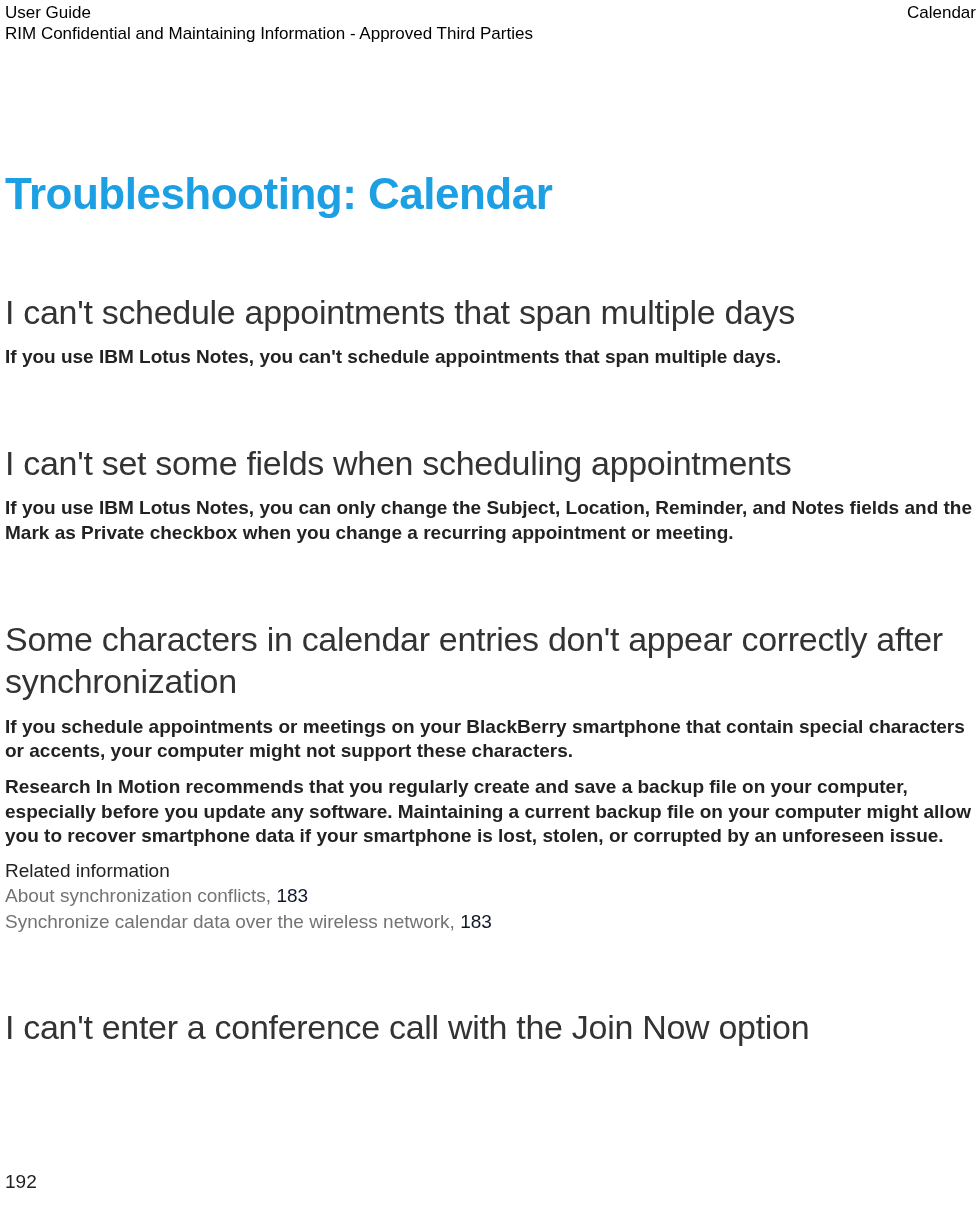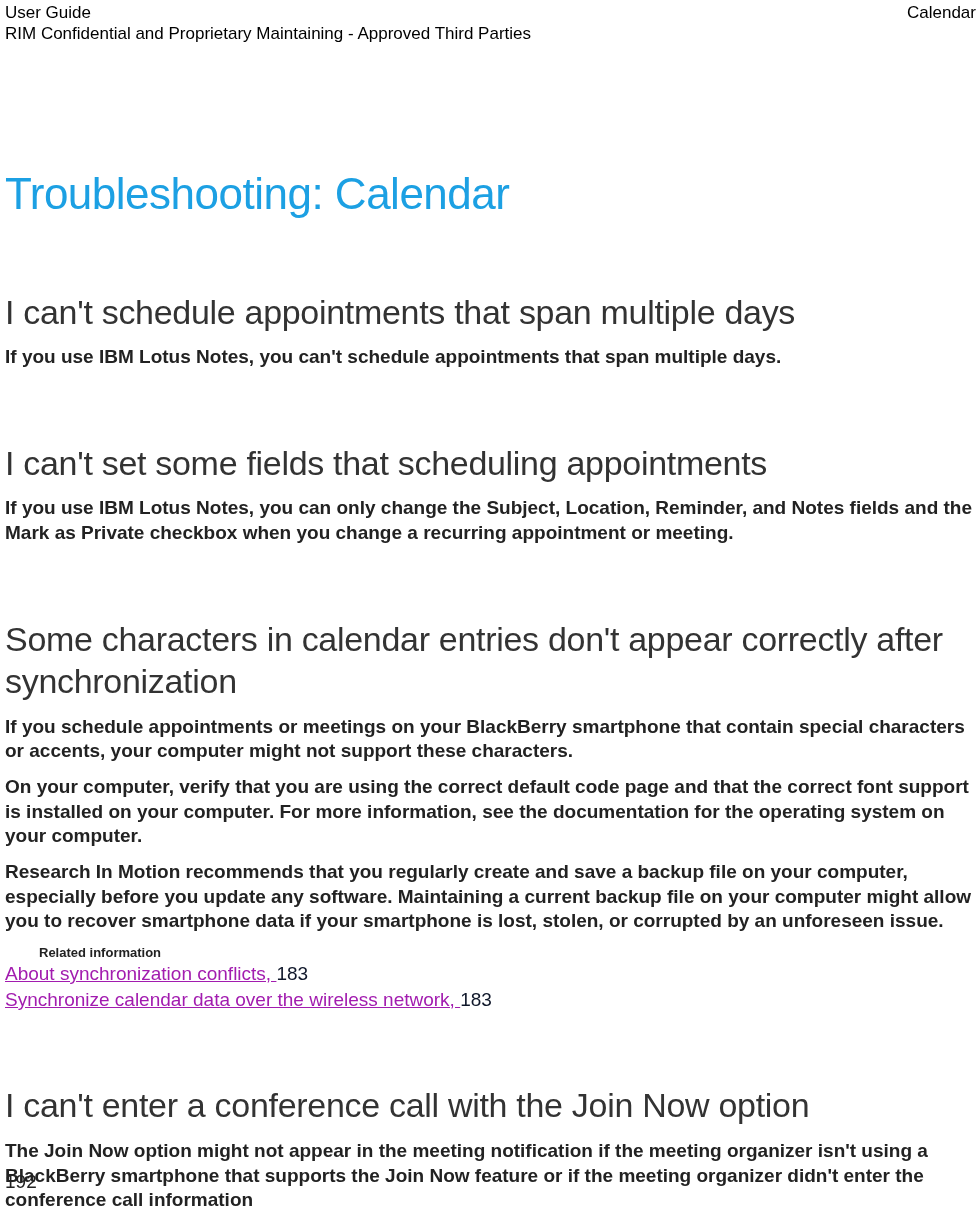--- a/index.html
+++ b/index.html
@@ -27,21 +27,21 @@
     .header-left {
       text-align: left;
     }
     .header-right {
     }
     .content {
       padding: 0 5px 0 5px;
     }
     h1 {
       font-size: 44px;
-      font-weight: 400;
+      font-weight: 700;
       color: #1ca0e3;
       margin-top: 124px;
       margin-bottom: 60px;
       letter-spacing: -0.5px;
     }
     h2 {
       font-size: 34px;
       font-weight: 400;
       color: #333333;
       margin-top: 72px;
@@ -50,76 +50,72 @@
       letter-spacing: -0.3px;
     }
     p {
       font-size: 19px;
       line-height: 1.3;
       margin-bottom: 11px;
       color: #222222;
       font-weight: bold;
     }
     .related-label {
-      font-size: 13px;
-      font-weight: 700;
+      font-size: 19px;
+      font-weight: 400;
       margin-top: 2px;
       margin-bottom: 2px;
       color: #222222;
-      margin-left: 34px;
     }
     .related-link-line {
       font-size: 19px;
       line-height: 1.3;
       margin-bottom: 1px;
     }
     .related-link {
-      color: #a21caf;
-      text-decoration: underline;
+      color: #737373;
     }
     .related-page {
       color: #0f172a;
     }
     .page-number {
       position: absolute;
       bottom: 20px;
       left: 5px;
       font-size: 19px;
       color: #222222;
     }
   </style>
 </head>
 <body>
 
 <div class="header">
   <div class="header-row">
     <div class="header-left">User Guide</div>
     <div class="header-right">Calendar</div>
   </div>
-  <div class="header-left">RIM Confidential and Proprietary Maintaining - Approved Third Parties</div>
+  <div class="header-left">RIM Confidential and Maintaining Information - Approved Third Parties</div>
 </div>
 
 <div class="content">
   <h1>Troubleshooting: Calendar</h1>
 
   <h2>I can't schedule appointments that span multiple days</h2>
   <p>If you use IBM Lotus Notes, you can't schedule appointments that span multiple days.</p>
 
-  <h2>I can't set some fields that scheduling appointments</h2>
+  <h2>I can't set some fields when scheduling appointments</h2>
   <p>If you use IBM Lotus Notes, you can only change the Subject, Location, Reminder, and Notes fields and the Mark as Private checkbox when you change a recurring appointment or meeting.</p>
 
   <h2>Some characters in calendar entries don't appear correctly after synchronization</h2>
   <p>If you schedule appointments or meetings on your BlackBerry smartphone that contain special characters or accents, your computer might not support these characters.</p>
-  <p>On your computer, verify that you are using the correct default code page and that the correct font support is installed on your computer. For more information, see the documentation for the operating system on your computer.</p>
   <p>Research In Motion recommends that you regularly create and save a backup file on your computer, especially before you update any software. Maintaining a current backup file on your computer might allow you to recover smartphone data if your smartphone is lost, stolen, or corrupted by an unforeseen issue.</p>
   <div class="related-label">Related information</div>
   <div class="related-link-line">
     <span class="related-link">About synchronization conflicts, </span><span class="related-page">183</span>
   </div>
   <div class="related-link-line">
     <span class="related-link">Synchronize calendar data over the wireless network, </span><span class="related-page">183</span>
   </div>
 
   <h2>I can't enter a conference call with the Join Now option</h2>
-  <p>The Join Now option might not appear in the meeting notification if the meeting organizer isn't using a BlackBerry smartphone that supports the Join Now feature or if the meeting organizer didn't enter the conference call information</p>
 </div>
 
 <div class="page-number">192</div>
 
 </body></html>

